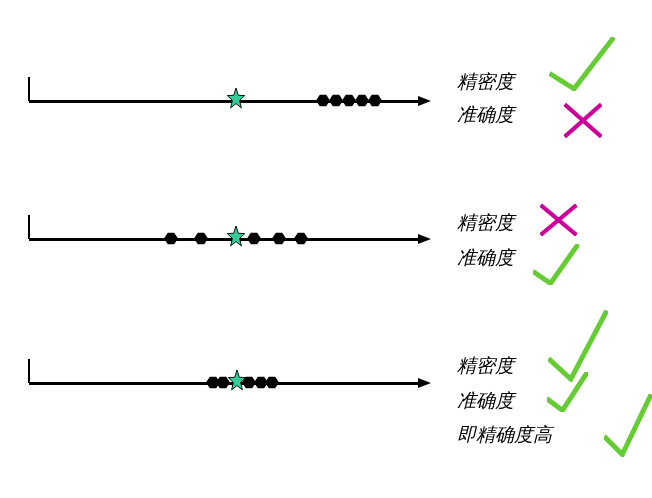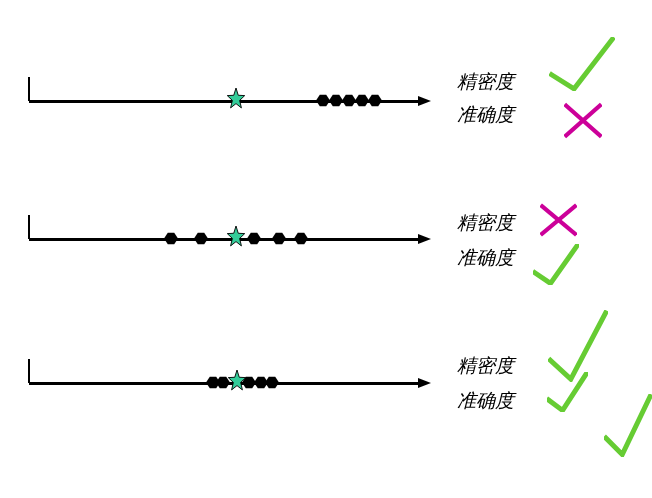--- a/index.html
+++ b/index.html
@@ -86,16 +86,17 @@
       <polygon points="12,1 14.7,8.28 22.46,8.6 16.37,13.42 18.47,20.9 12,16.6 5.53,20.9 7.63,13.42 1.54,8.6 9.3,8.28" fill="var(--star)" stroke="var(--ink)" stroke-width="1"></polygon>
     </svg>
     <div class="label" style="left: 457px; top: 351px;">精密度</div>
     <svg viewBox="0 0 100 100" preserveAspectRatio="none" class="abs" style="left: 548px; top: 310px; width: 60px; height: 72px;">
       <polyline points="4,70 38,96 96,4" fill="none" stroke="var(--check)" stroke-width="5" stroke-linecap="square" vector-effect="non-scaling-stroke"></polyline>
     </svg>
     <div class="label" style="left: 457px; top: 386px;">准确度</div>
     <svg viewBox="0 0 100 100" preserveAspectRatio="none" class="abs" style="left: 547px; top: 372px; width: 41px; height: 40px;">
       <polyline points="4,70 38,96 96,4" fill="none" stroke="var(--check)" stroke-width="5" stroke-linecap="square" vector-effect="non-scaling-stroke"></polyline>
     </svg>
+    <div class="label" style="left: 457px; top: 420px;">即精确度高</div>
     <svg viewBox="0 0 100 100" preserveAspectRatio="none" class="abs" style="left: 604px; top: 394px; width: 48px; height: 63px;">
       <polyline points="4,70 38,96 96,4" fill="none" stroke="var(--check)" stroke-width="5" stroke-linecap="square" vector-effect="non-scaling-stroke"></polyline>
     </svg>
   </div>
 
 </body></html>

